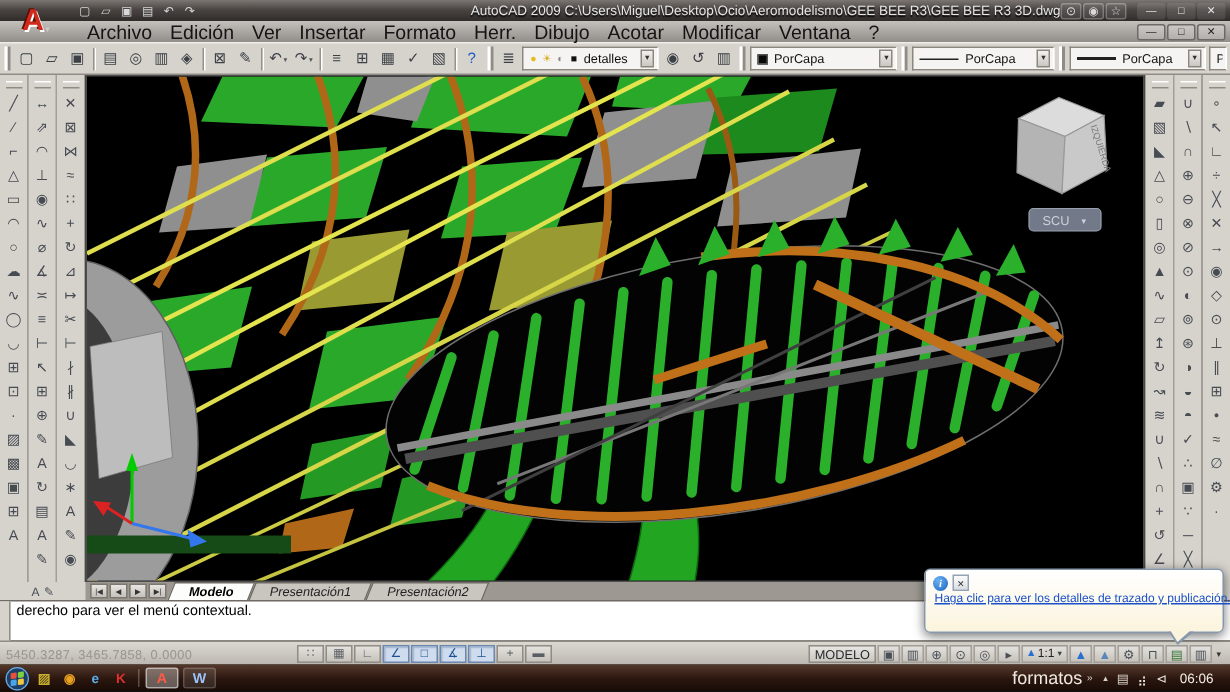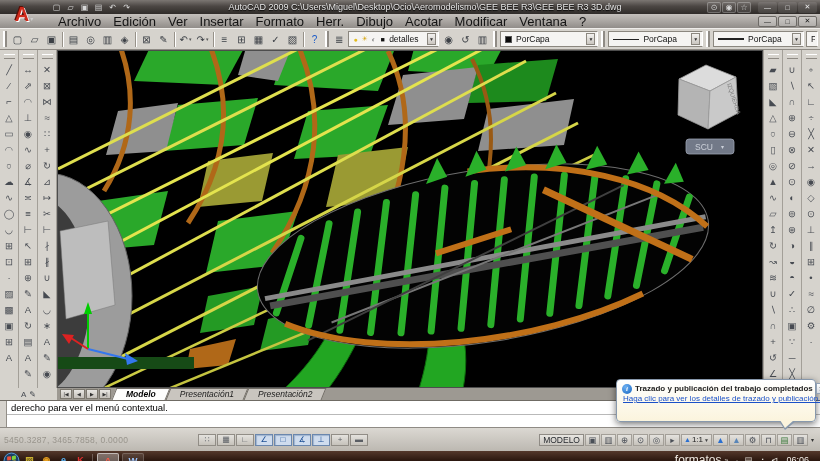--- a/index.html
+++ b/index.html
@@ -6,21 +6,21 @@
   *{box-sizing:border-box;font-family:"Liberation Sans",sans-serif;}
   .screen{position:relative;width:820px;height:461px;overflow:hidden;background:#000;}
 
   
   .titlebar{position:relative;height:14px;background:linear-gradient(#7b7672,#4b4643 45%,#2f2b29);display:flex;align-items:center;color:#ddd;}
   .acad-logo{position:absolute;left:2px;top:0;width:44px;height:27px;z-index:30;display:flex;align-items:center;justify-content:center;}
   .acad-logo .a{font-size:20px;font-weight:bold;color:#cf2a1b;text-shadow:1px 1px 0 #fff,-1px -1px 0 #5a0e06;line-height:20px;}
   .acad-logo .caret{font-size:6px;color:#ccc;margin:10px 0 0 1px;}
   .qat{display:flex;margin-left:50px;gap:1px;}
   .qat-btn{width:13px;height:11px;display:flex;align-items:center;justify-content:center;font-size:8px;color:#d8d8d8;}
-  .title-text{flex:1;text-align:center;font-size:9px;color:#e6e6e6;white-space:nowrap;overflow:hidden;text-shadow:0 1px 1px #000;padding-left:10px;}
+  .title-text{flex:1;text-align:right;font-size:9px;color:#e6e6e6;white-space:nowrap;overflow:hidden;text-shadow:0 1px 1px #000;padding-left:10px;}
   .search-box{display:flex;align-items:center;height:11px;width:138px;background:rgba(255,255,255,.14);border:1px solid #8d8d8d;border-radius:2px;margin-right:2px;}
   .search-box input{flex:1;background:transparent;border:none;outline:none;font-size:7.5px;color:#eee;padding:0 3px;height:9px;}
   .search-box input::placeholder{color:#b9b9b9;}
   .tb-ico{width:14px;height:11px;display:flex;align-items:center;justify-content:center;font-size:8px;color:#d8d8d8;border:1px solid rgba(255,255,255,.25);background:rgba(255,255,255,.08);margin-right:1px;border-radius:2px;}
   .win-btns{display:flex;gap:1px;margin:0 3px 0 6px;}
   .win-btn{width:19px;height:11px;display:flex;align-items:center;justify-content:center;font-size:7px;color:#e8e8e8;border-radius:2px;background:rgba(255,255,255,.10);}
   
   .menubar{height:14px;background:linear-gradient(#c2beba,#999below);background:linear-gradient(#c4c0bc,#918d89);display:flex;align-items:center;padding-left:52px;}
   .menu-item{font-size:13px;color:#141414;padding:0 6px;cursor:default;}
   .menubar .win-btns .win-btn{background:rgba(255,255,255,.25);color:#222;border:1px solid #6d6a66;}
@@ -57,26 +57,26 @@
   .tab-nav-btn{width:12px;height:10px;background:linear-gradient(#e8e6e2,#c4c0ba);border:1px solid #7c786f;font-size:5px;color:#333;display:flex;align-items:center;justify-content:center;}
   .tabs{display:flex;align-items:stretch;}
   .tab{position:relative;padding:0 12px;display:flex;align-items:center;font-size:8.5px;font-style:italic;color:#222;}
   .tab::before{content:"";position:absolute;inset:0;background:#c9c5bf;border:1px solid #6f6b64;border-bottom:none;transform:skewX(-22deg);z-index:0;}
   .tab span{position:relative;z-index:1;}
   .tab.active{color:#000;font-weight:bold;}
   .tab.active::before{background:#fdfdfc;}
   
   .cmdline{height:27px;background:#fff;border-top:1px solid #6f6b64;display:flex;}
   .cmd-grip{width:7px;background:#d6d3cd;border-right:1px solid #938f88;}
-  .cmd-text{flex:1;display:flex;flex-direction:column;font-family:"DejaVu Sans Mono",monospace;font-size:9.5px;color:#000;padding:1px 4px 0;}
+  .cmd-text{flex:1;display:flex;flex-direction:row;font-family:"DejaVu Sans Mono",monospace;font-size:9.5px;color:#000;padding:1px 4px 0;}
   .cmd-sep{border-top:1px solid #b9b9b9;margin:1px -4px 1px;}
   .cmd-hist{height:11px;}
   .cmd-prompt{height:11px;margin-top:auto;}
   
-  .statusbar{height:24px;background:linear-gradient(#dbd8d2,#bcb8b1);border-top:1px solid #8f8b85;display:flex;align-items:center;padding:0 4px;font-size:9px;overflow:hidden;}
+  .statusbar{height:16px;background:linear-gradient(#dbd8d2,#bcb8b1);border-top:1px solid #8f8b85;display:flex;align-items:center;padding:0 4px;font-size:9px;overflow:hidden;}
   .coords{width:152px;color:#98948c;font-size:8.5px;letter-spacing:.3px;flex:none;}
   .toggles{display:flex;gap:1px;margin-left:42px;}
   .tgl{width:18px;height:12px;display:flex;align-items:center;justify-content:center;font-size:8px;color:#5a5e64;background:linear-gradient(#e4e2de,#c6c2bb);border:1px solid #918d86;}
   .tgl.pressed{background:#cfdcee;border-color:#6b87ad;color:#1d4f94;box-shadow:inset 1px 1px 1px #9fb4cf;}
   .sb-right{margin-left:auto;display:flex;align-items:center;gap:1px;}
   .modelo-btn{font-size:8.5px;color:#26292e;background:linear-gradient(#e8e6e2,#c9c5bf);border:1px solid #8f8b85;padding:0 3px;height:12px;display:flex;align-items:center;}
   .sbi{width:15px;height:12px;display:flex;align-items:center;justify-content:center;font-size:8.5px;color:#4a4f57;background:linear-gradient(#e4e2de,#c6c2bb);border:1px solid #a39f98;}
   .ann-scale{display:flex;align-items:center;height:12px;border:1px solid #a39f98;background:linear-gradient(#e4e2de,#c6c2bb);padding:0 2px;gap:1px;}
   .ann-scale .tri{color:#2a6fd0;font-size:7px;}
   .ann-scale .lbl{font-size:8px;color:#222;}
@@ -606,19 +606,18 @@
     <span class="tray-ico" style="color: rgb(216, 210, 201);">▤</span>
         <span class="tray-ico" style="color: rgb(233, 228, 221);">⣴</span>
         <span class="tray-ico" style="color: rgb(233, 228, 221);">⊲</span>
       </div>
     <span class="clock">06:06</span>
   </div>
 
   <div class="notif">
     <div class="notif-row1">
       <span class="info-ico">i</span>
-      <span class="notif-title">Trazado y publicación del trabajo completados</span>
       <span class="notif-close">✕</span>
     </div>
     <div class="notif-link">Haga clic para ver los detalles de trazado y publicación...</div>
   </div>
 
 </div>
 
 </body></html>

